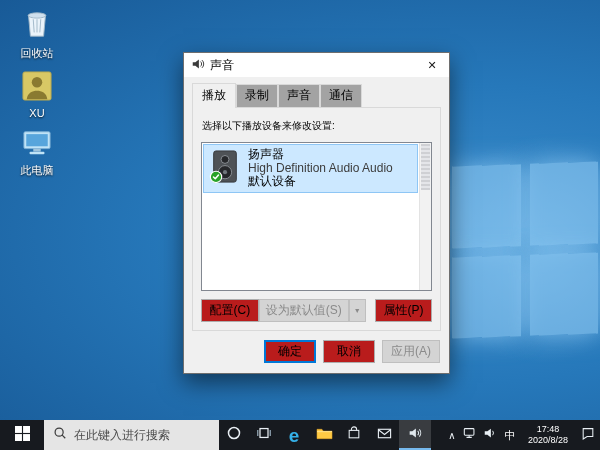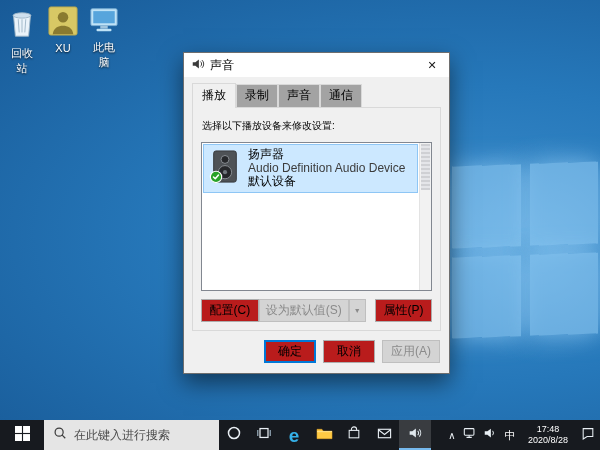--- a/index.html
+++ b/index.html
@@ -1,21 +1,21 @@
 <!DOCTYPE html>
 <html><head>
 <meta charset="utf-8">
 <style>
   * { margin:0; padding:0; box-sizing:border-box; }
   html,body { width:600px; height:450px; overflow:hidden; }
   body { font-family:"Liberation Sans", sans-serif; position:relative;
          background: radial-gradient(ellipse at 78% 52%, #3b8ccb 0%, #2678ba 45%, #185a97 100%); }
 
   
-  .desktop-icons { position:absolute; left:6px; top:6px; width:62px; display:flex; flex-direction:row; gap:10px; z-index:1; }
+  .desktop-icons { position:absolute; left:6px; top:6px; width:62px; display:flex; flex-direction:column; gap:10px; z-index:1; }
   .desk-icon { display:flex; flex-direction:column; align-items:center; gap:2px; cursor:default; }
   .desk-icon .dlabel { color:#fff; font-size:11px; text-shadow:0 1px 2px rgba(0,0,0,.85); text-align:center; }
 
   
   .logo-glow { position:absolute; left:410px; top:120px; width:260px; height:260px;
                background: radial-gradient(circle, rgba(150,210,250,.35) 0%, rgba(150,210,250,0) 62%); }
   .winlogo { position:absolute; left:452px; top:164px; width:146px; height:172px;
              display:grid; grid-template-columns:1fr 1fr; grid-template-rows:1fr 1fr; gap:9px;
              transform: skewY(-2deg); }
   .winlogo .pane { background:rgba(140,200,242,.62); box-shadow:0 0 24px rgba(160,215,252,.6); }
@@ -155,21 +155,21 @@
             <rect x="6" y="1" width="24" height="33" rx="2.5" fill="#4e5256" stroke="#33363a"></rect>
             <circle cx="18" cy="10" r="4.2" fill="#26282b" stroke="#8b9196"></circle>
             <circle cx="18" cy="23.5" r="7" fill="#26282b" stroke="#8b9196"></circle>
             <circle cx="18" cy="23.5" r="2.2" fill="#6f767c"></circle>
             <circle cx="8.5" cy="28.5" r="6" fill="#28a228" stroke="#fff" stroke-width="1.2"></circle>
             <path d="M5.8 28.6 l1.9 1.9 l3.4-4" stroke="#fff" stroke-width="1.6" fill="none" stroke-linecap="round" stroke-linejoin="round"></path>
           </svg>
         </span>
         <div class="device-text">
           <div class="device-name">扬声器</div>
-          <div class="device-desc">Audio Definition Audio Device</div>
+          <div class="device-desc">High Definition Audio Audio</div>
           <div class="device-status">默认设备</div>
         </div>
       </div>
       <div class="scrollbar">
         <div class="scroll-thumb"></div>
       </div>
     </div>
 
     <div class="btnrow">
       <div class="btn">配置(C)</div>

